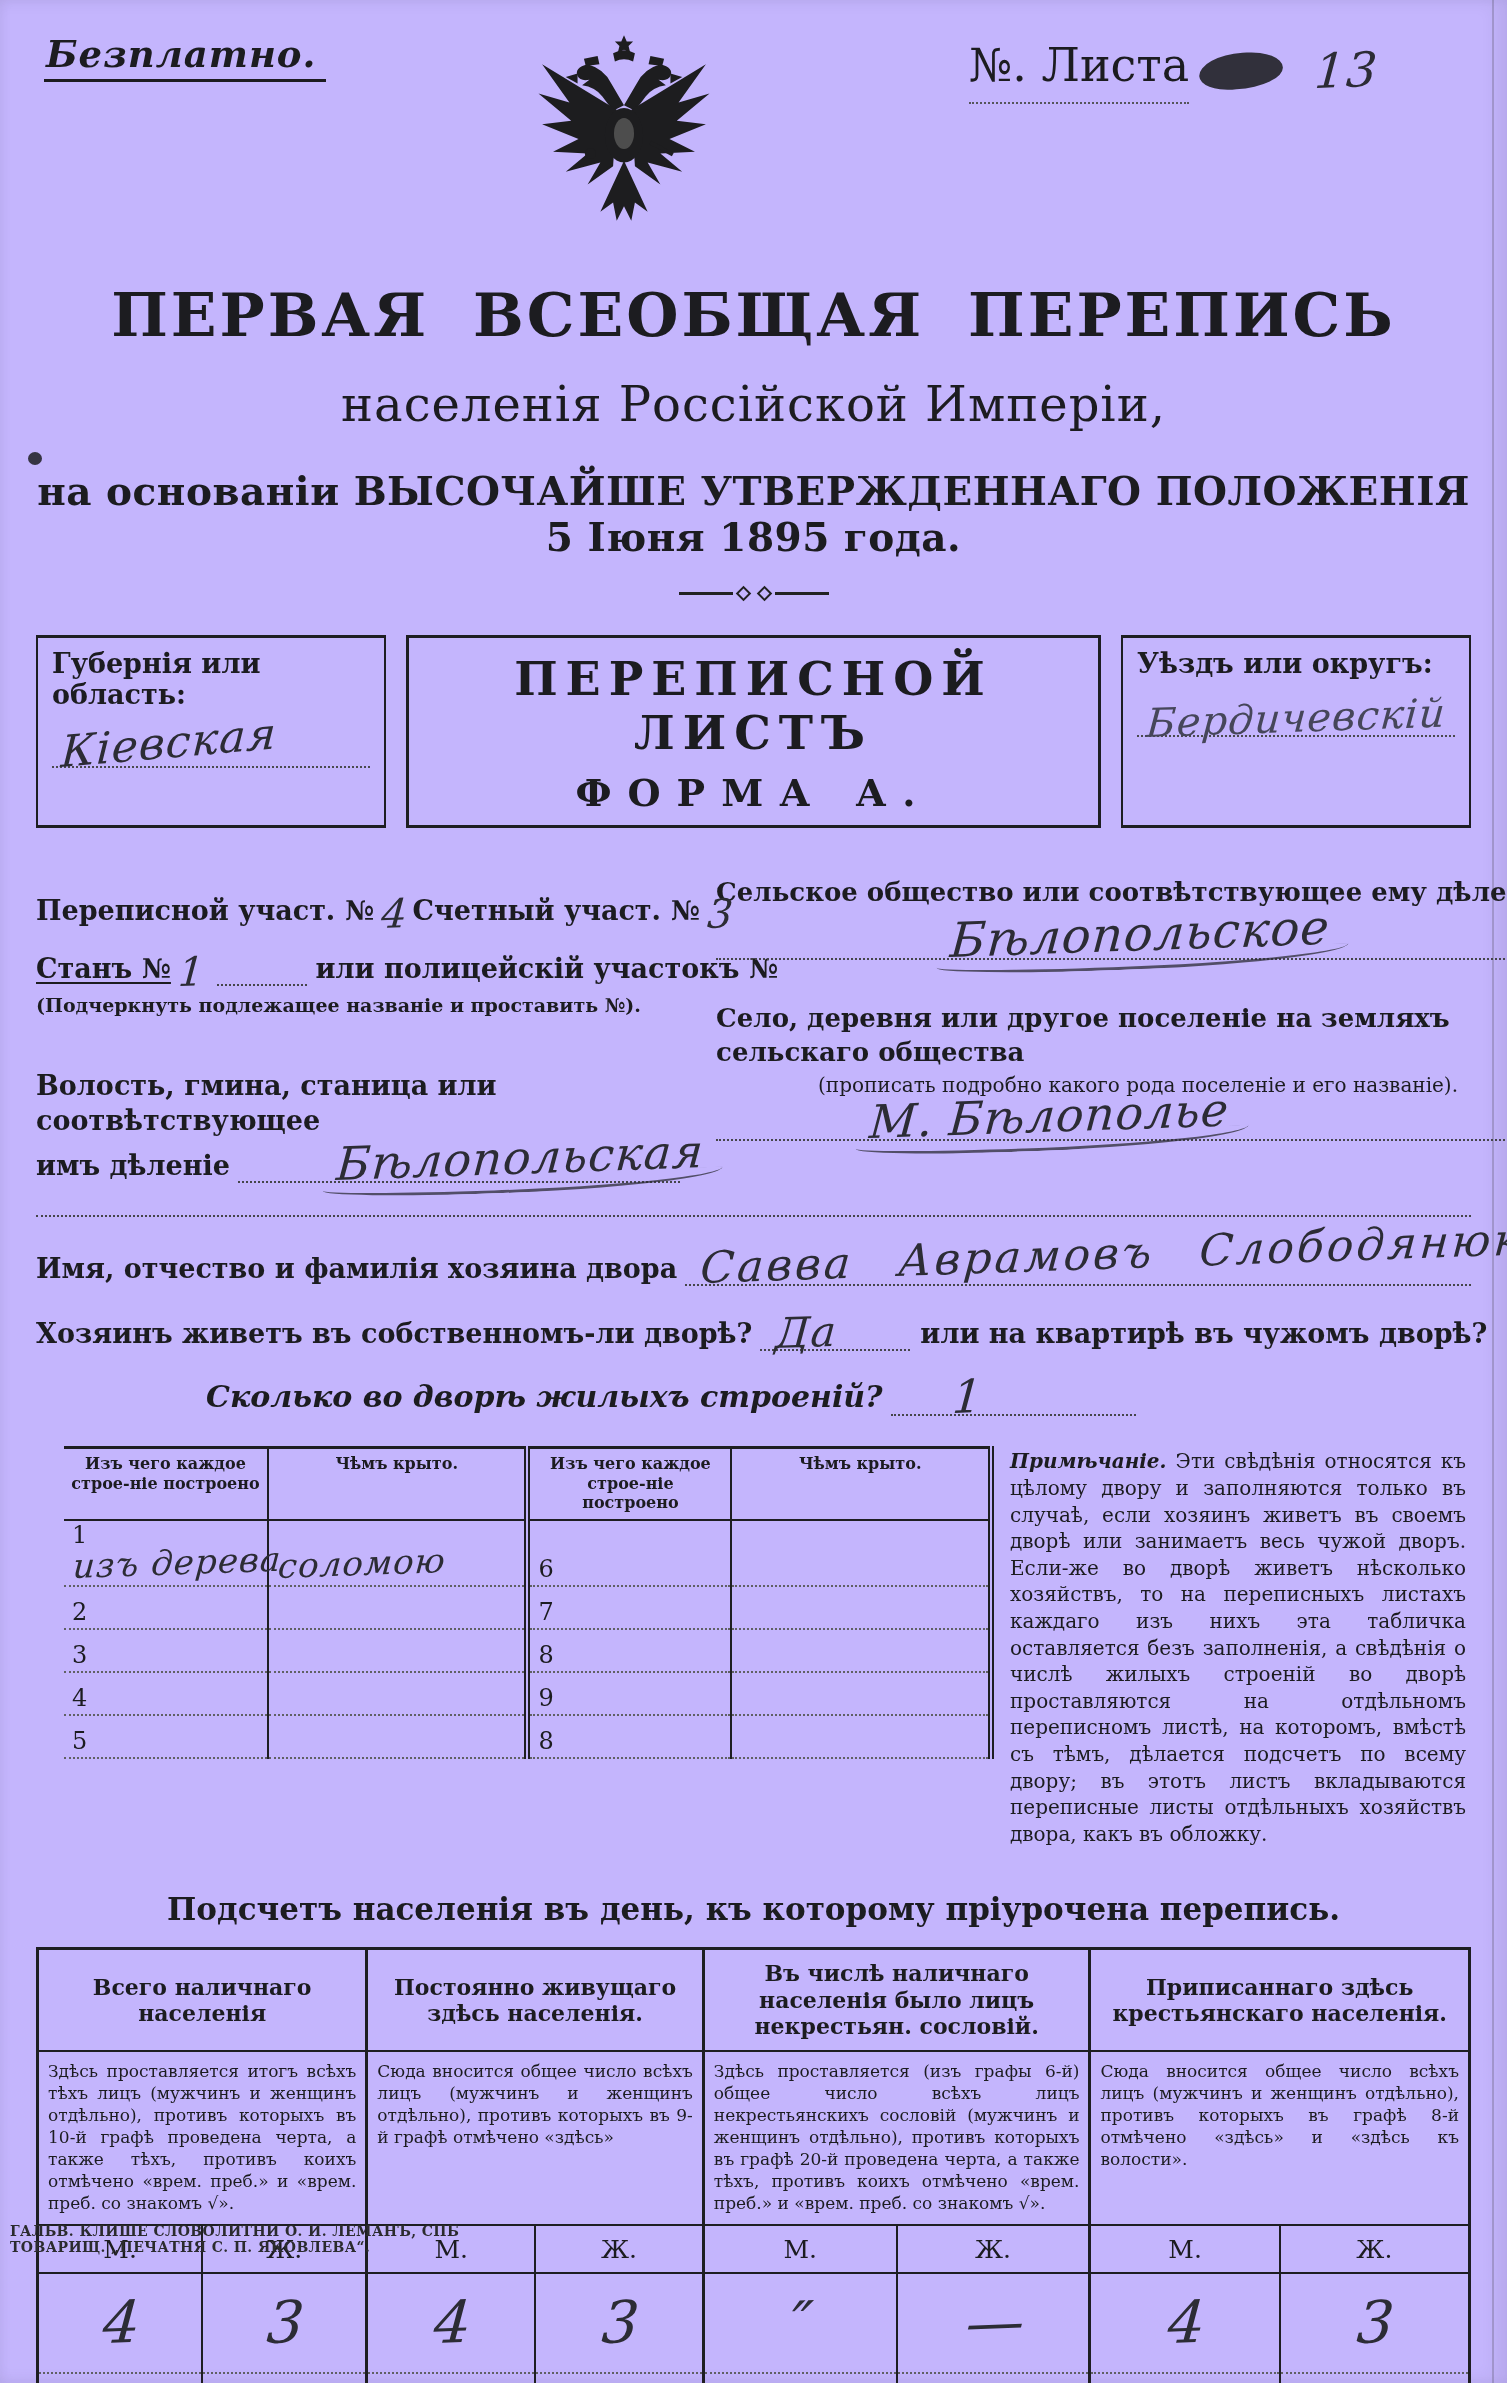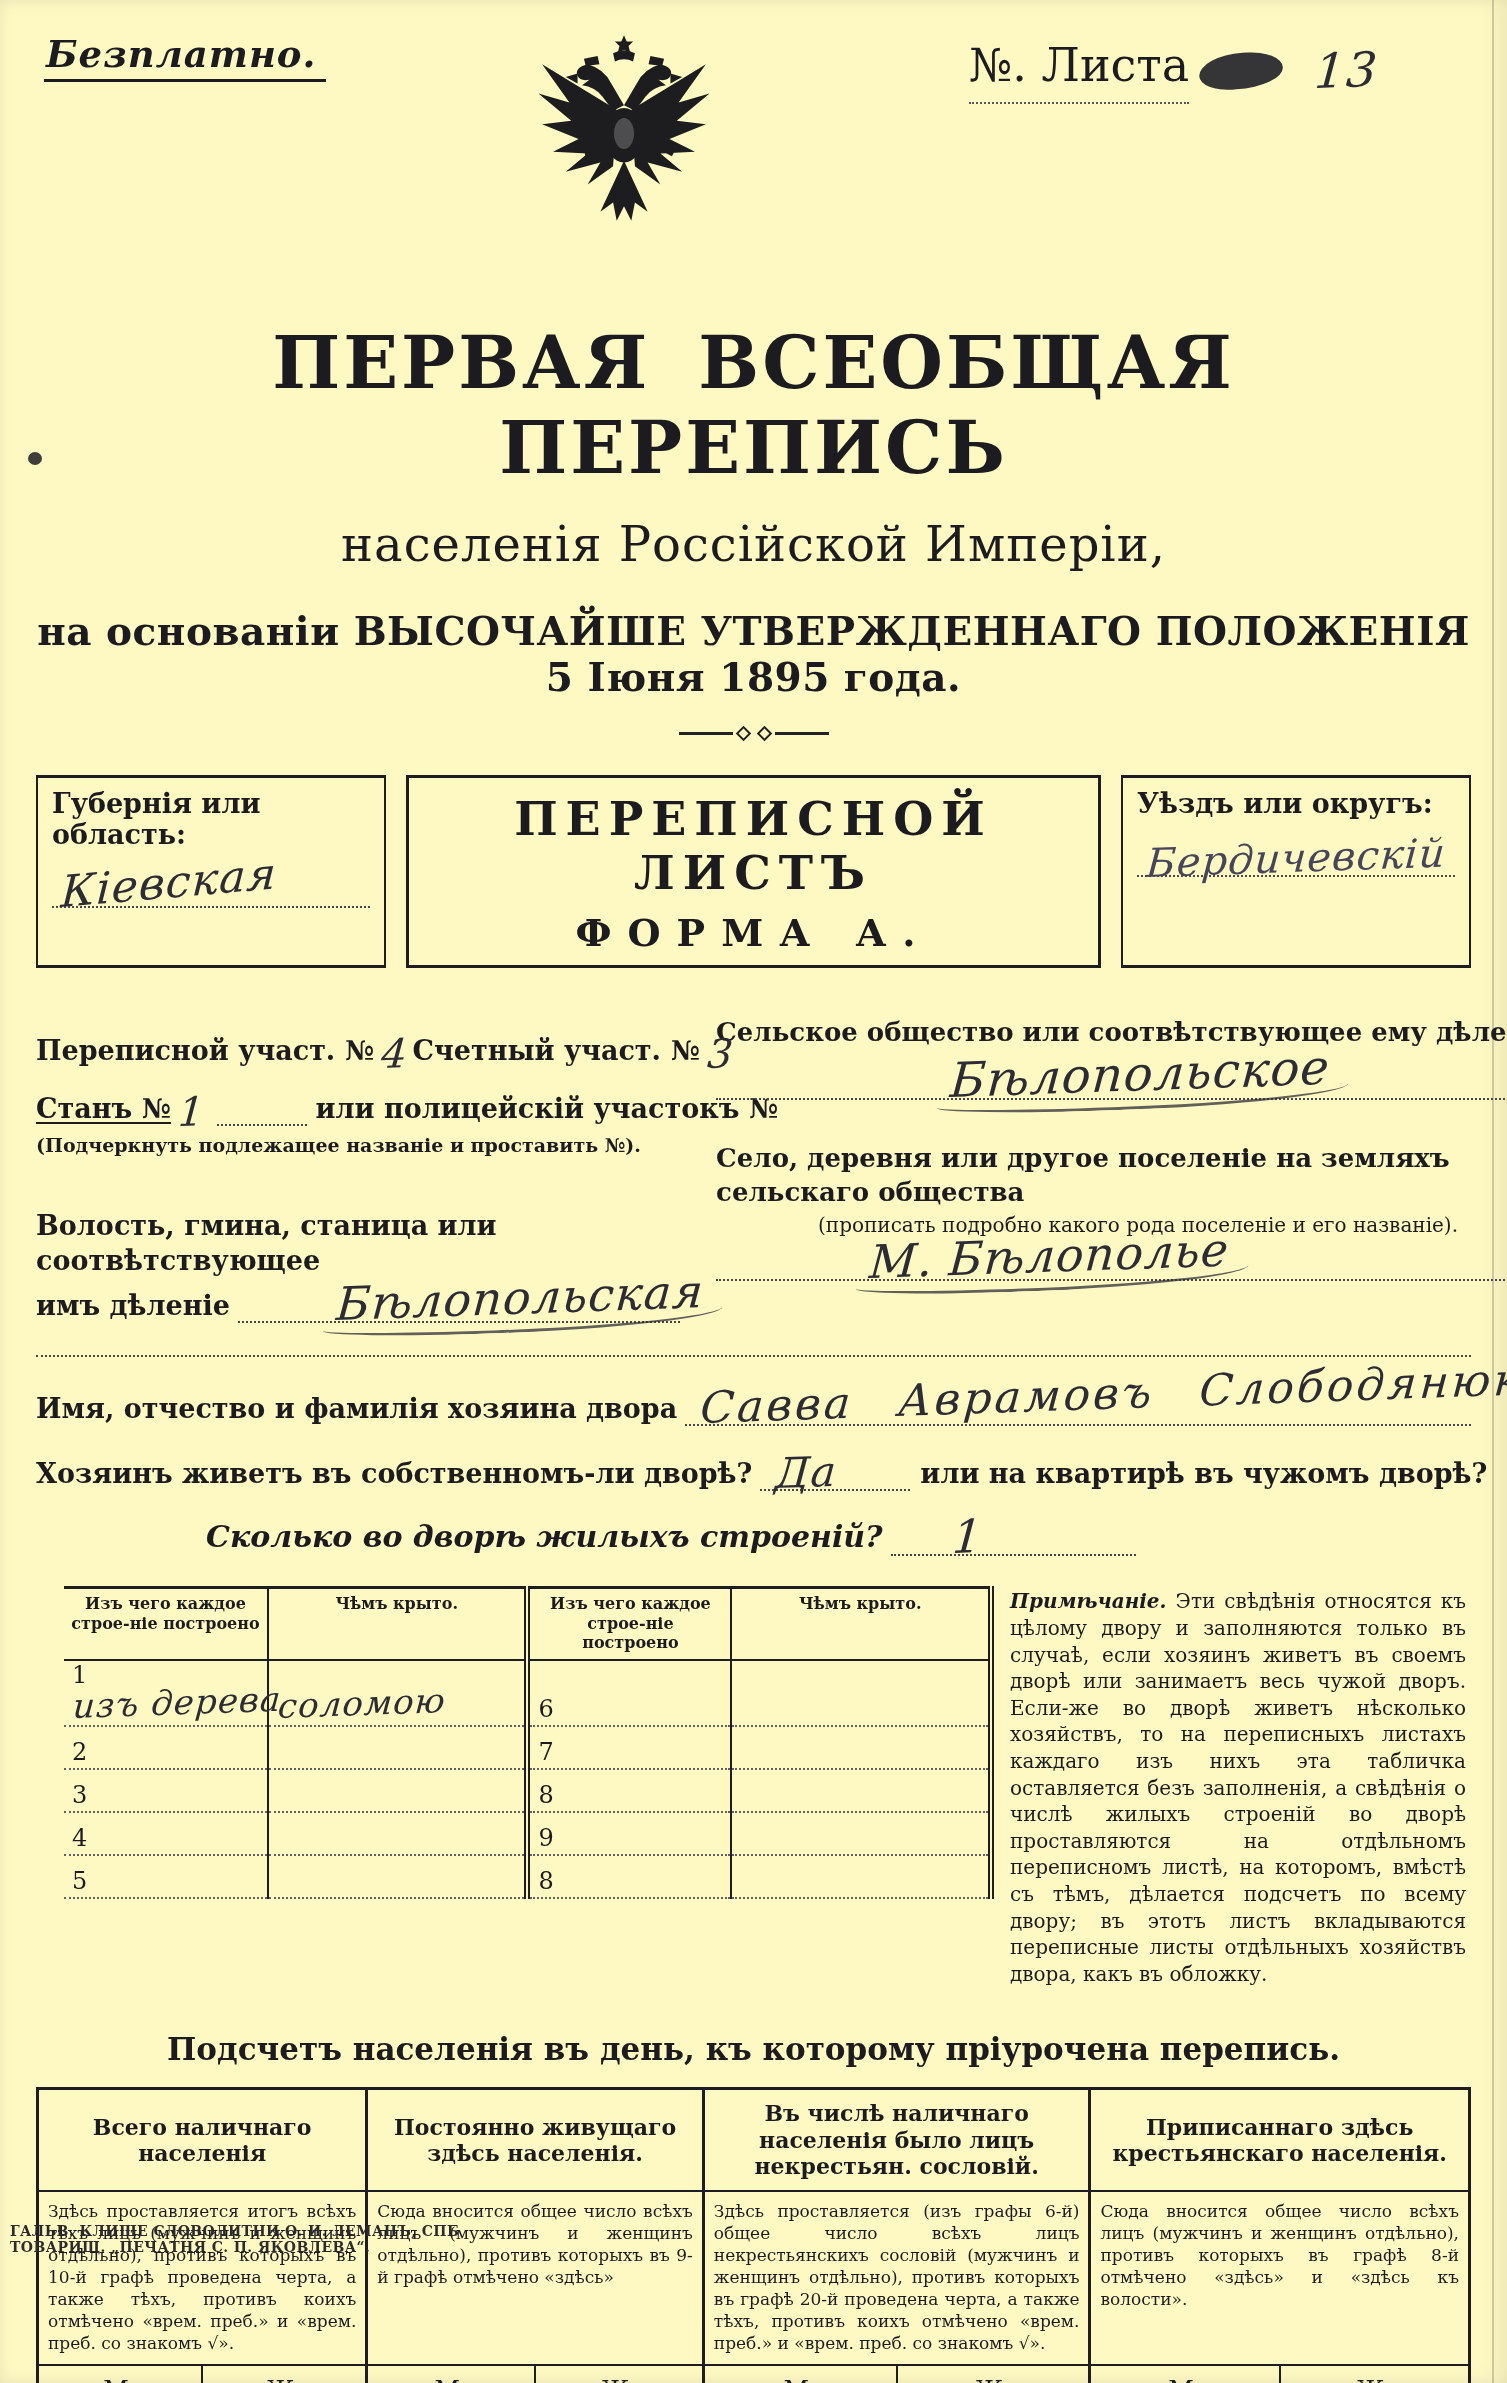--- a/index.html
+++ b/index.html
@@ -1,33 +1,33 @@
 <!DOCTYPE html>
 <html><head>
 <meta charset="utf-8">
 <style>
   * { margin:0; padding:0; box-sizing:border-box; }
   html,body { background:#9a9a98; }
   body { font-family:"DejaVu Serif","Liberation Serif",serif; color:#1c1c20; }
-  .page { width:1507px; height:2383px; margin:0 auto; background:#fef9c3; position:relative; overflow:hidden; padding:22px 36px 0 36px; box-shadow: inset -10px 0 18px rgba(0,0,0,.07), inset 4px 0 10px rgba(0,0,0,.04); }
+  .page { width:1507px; height:2383px; margin:0 auto; background:#c4b5fd; position:relative; overflow:hidden; padding:22px 36px 0 36px; box-shadow: inset -10px 0 18px rgba(0,0,0,.07), inset 4px 0 10px rgba(0,0,0,.04); }
   .edge-right { position:absolute; right:13px; top:0; bottom:0; width:2px; background:rgba(50,50,50,.22); }
   .ink-dot { position:absolute; left:28px; top:452px; width:14px; height:13px; border-radius:50%; background:#1d1d22; opacity:.85; }
 
   
   .top-row { position:relative; height:258px; }
   .free { position:absolute; left:8px; top:10px; font-size:37px; font-weight:700; font-style:italic; border-bottom:3px solid #1c1c20; padding:0 10px 3px 2px; letter-spacing:1px; }
   .eagle-wrap { position:absolute; left:41%; top:0; transform:translateX(-50%); }
   .sheet-no { position:absolute; left:65%; top:16px; font-size:46px; white-space:nowrap; display:flex; align-items:center; }
   .sheet-no-label { border-bottom:2px dotted #55555a; padding-bottom:10px; }
   .inkblot { display:inline-block; width:84px; height:36px; margin-left:10px; background:#26262c; border-radius:56% 44% 60% 40% / 60% 50% 55% 45%; opacity:.93; transform:rotate(-4deg); }
   .faint-hand { font-style:italic; font-size:48px; color:rgba(75,75,100,.38); margin-left:30px; transform:skewX(-8deg) rotate(-4deg); }
 
   
   .masthead { text-align:center; }
-  .m-title { font-size:72px; font-weight:700; letter-spacing:3px; word-spacing:20px; margin-top:40px; }
+  .m-title { font-size:60px; font-weight:700; letter-spacing:3px; word-spacing:20px; }
   .m-sub { font-size:48px; margin-top:26px; letter-spacing:1px; }
   .m-law { font-size:39px; font-weight:700; margin-top:36px; letter-spacing:.5px; }
   .ornament { display:flex; align-items:center; justify-content:center; margin-top:28px; }
   .ornament .ol { width:54px; height:2.5px; background:#222; }
   .ornament .od { width:11px; height:11px; border:2.5px solid #222; transform:rotate(45deg); margin:0 5px; }
 
   
   .boxes-row { display:flex; align-items:stretch; gap:20px; margin-top:36px; }
   .side-box { flex:0 0 350px; border-top:3.5px solid #1e1e22; border-bottom:3.5px solid #1e1e22; border-left:2px solid #1e1e22; border-right:2px solid #1e1e22; padding:10px 14px 6px; }
   .box-label { font-size:27px; font-weight:700; }

